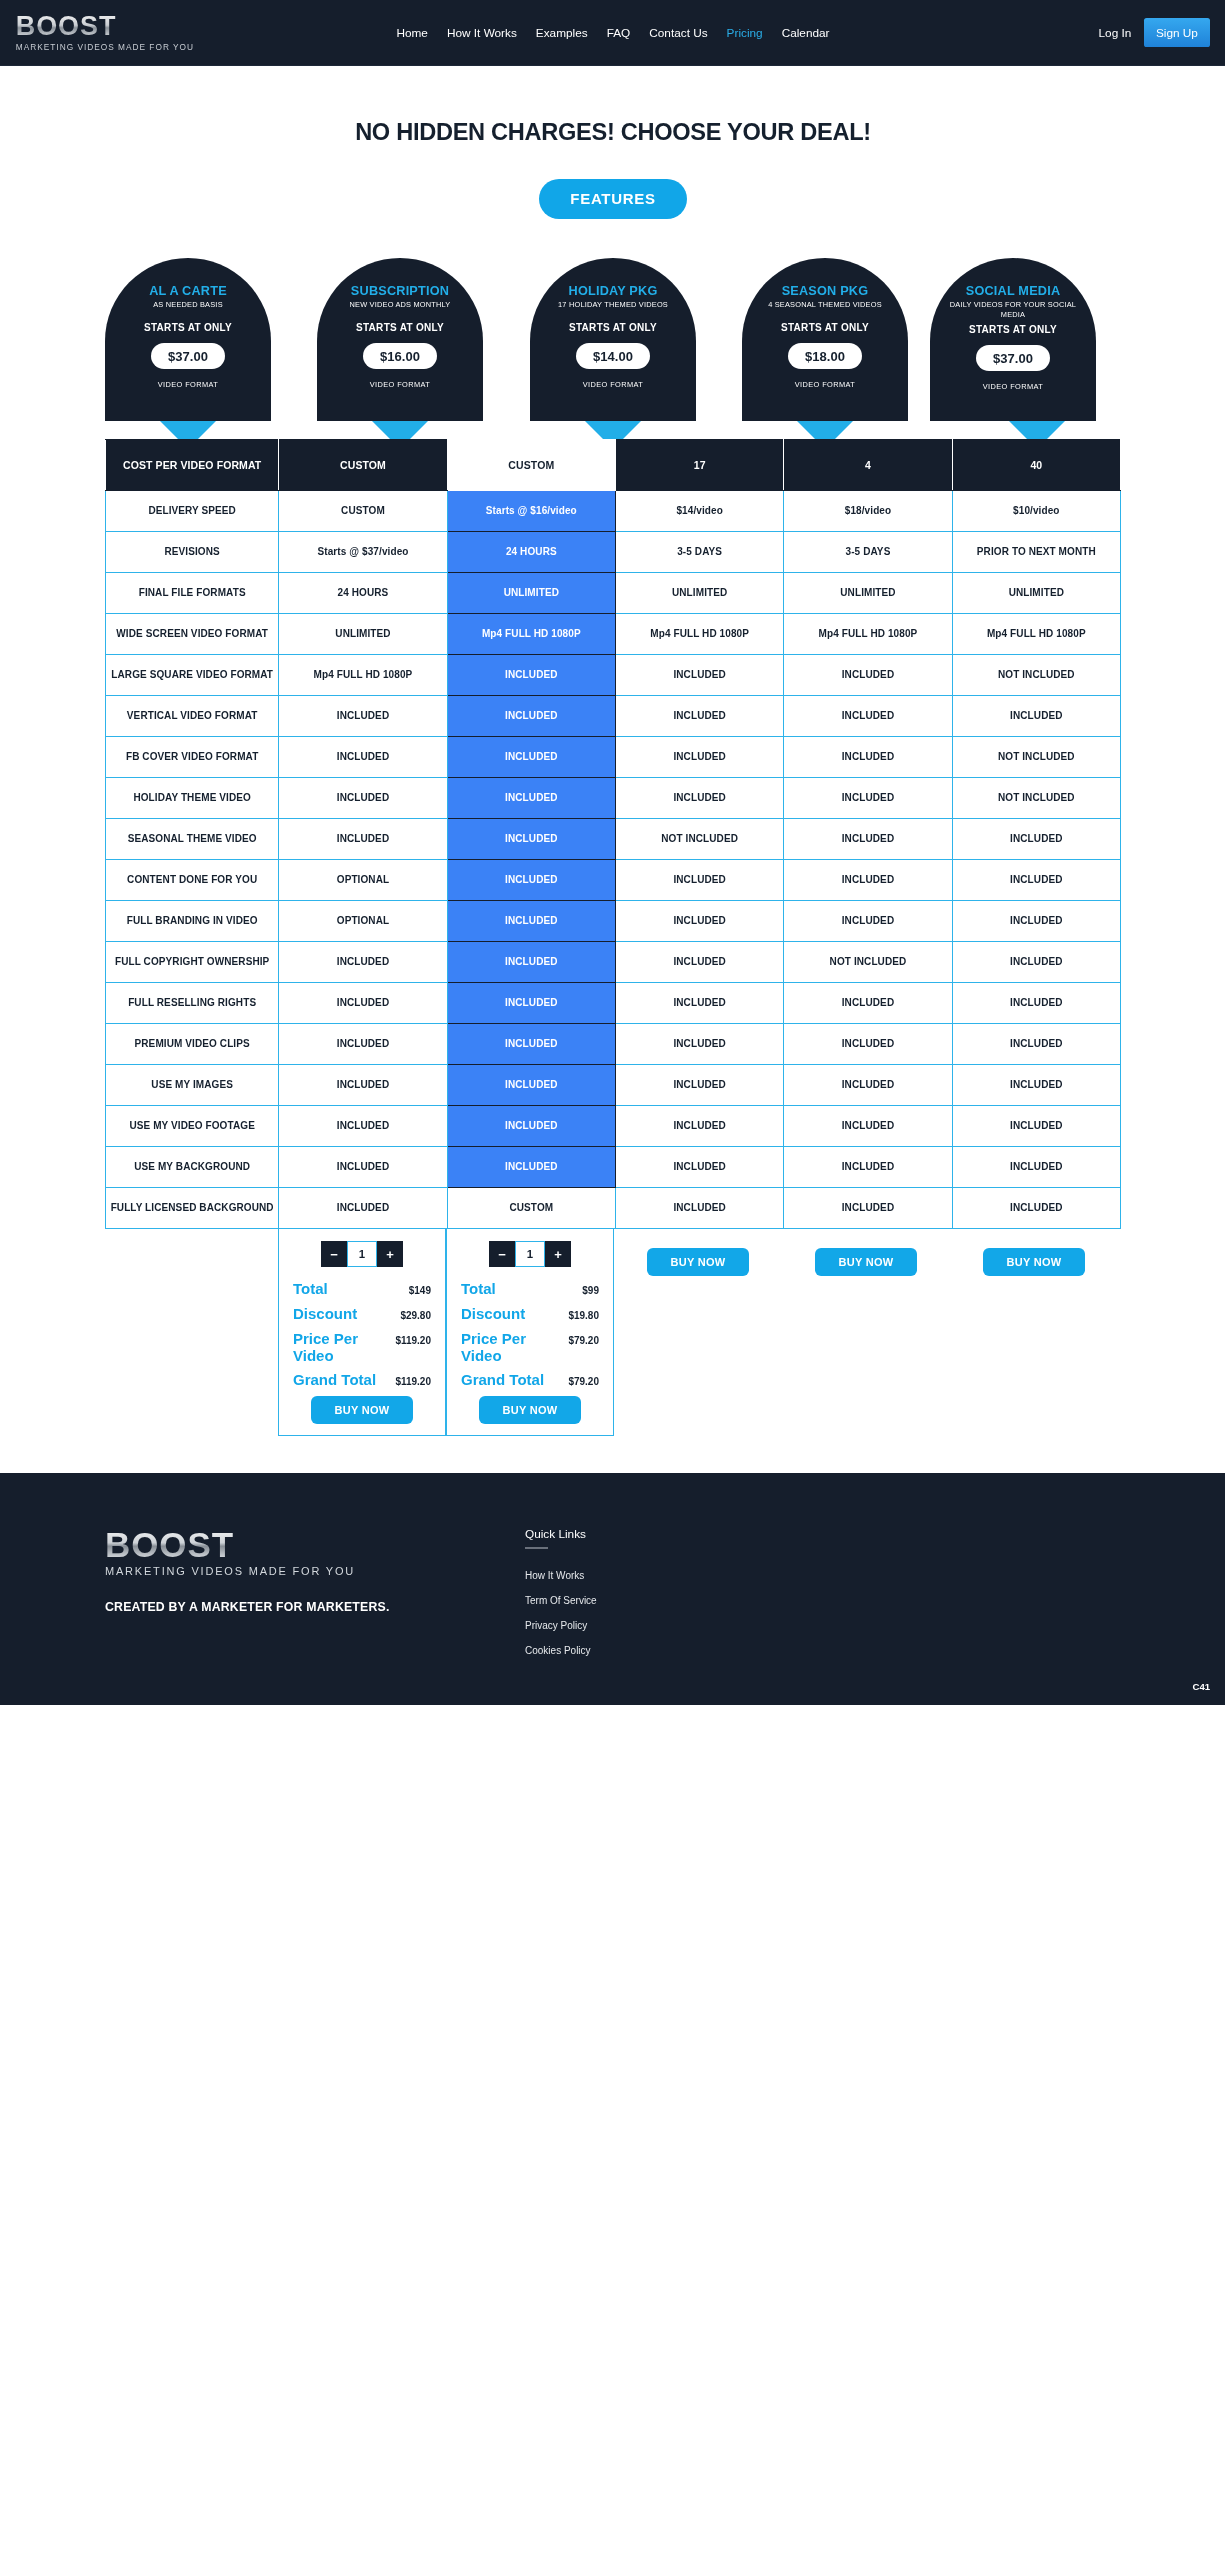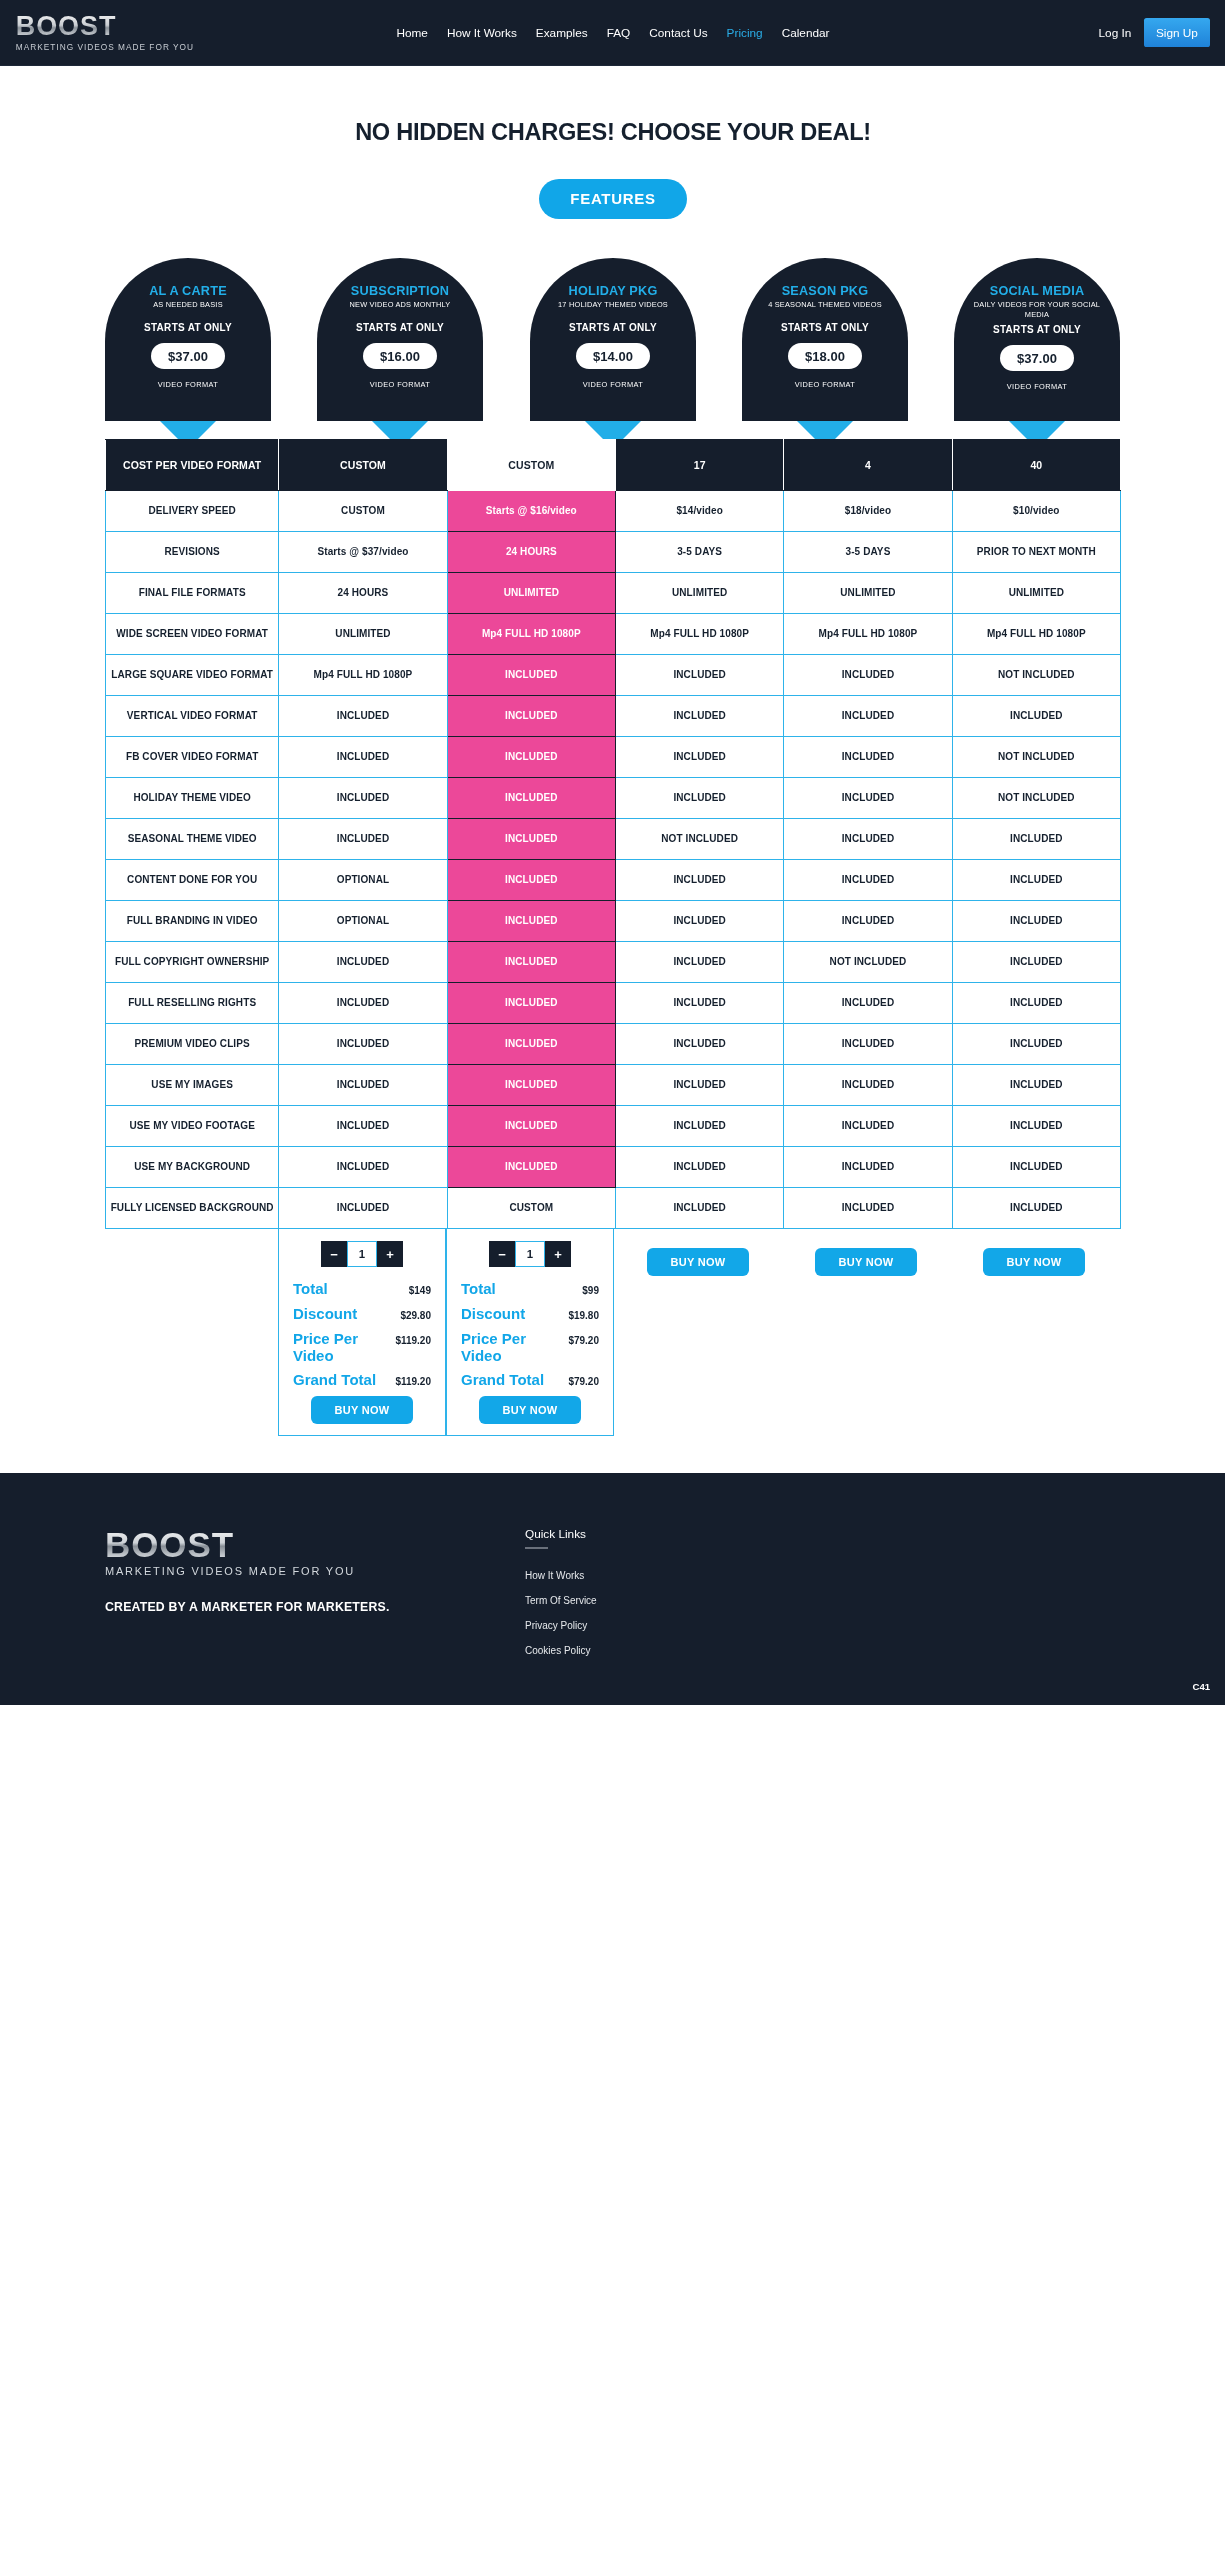--- a/index.html
+++ b/index.html
@@ -207,21 +207,21 @@
     border-color: #151e2c;
     border-left-color: #ffffff;
     border-right-color: #ffffff;
   }
   table.cmp tr.head td.hl {
     background: #ffffff;
     color: #15202e;
     border-color: #ffffff;
   }
   table.cmp td.hl {
-    background: #ec4899;
+    background: #3b82f6;
     color: #ffffff;
     border-left-color: #151e2c;
     border-right-color: #151e2c;
     border-top-color: #151e2c;
     border-bottom-color: #151e2c;
   }
   table.cmp td.hl-plain {
     background: #ffffff;
     color: #15202e;
   }
@@ -446,21 +446,21 @@
     <div class="card-price">$14.00</div>
     <div class="card-format">VIDEO FORMAT</div>
   </div>
   <div class="card" style="left:637px;">
     <div class="card-title">SEASON PKG</div>
     <div class="card-sub">4 SEASONAL THEMED VIDEOS</div>
     <div class="card-starts">STARTS AT ONLY</div>
     <div class="card-price">$18.00</div>
     <div class="card-format">VIDEO FORMAT</div>
   </div>
-  <div class="card" style="left:849px;">
+  <div class="card" style="left:825px;">
     <div class="card-title">SOCIAL MEDIA</div>
     <div class="card-sub">DAILY VIDEOS FOR YOUR SOCIAL MEDIA</div>
     <div class="card-starts" style="margin-top:3.5px;">STARTS AT ONLY</div>
     <div class="card-price">$37.00</div>
     <div class="card-format">VIDEO FORMAT</div>
   </div>
 
   <div class="arrow" style="left:55px;"></div>
   <div class="arrow" style="left:267px;"></div>
   <div class="arrow" style="left:480px;"></div>

